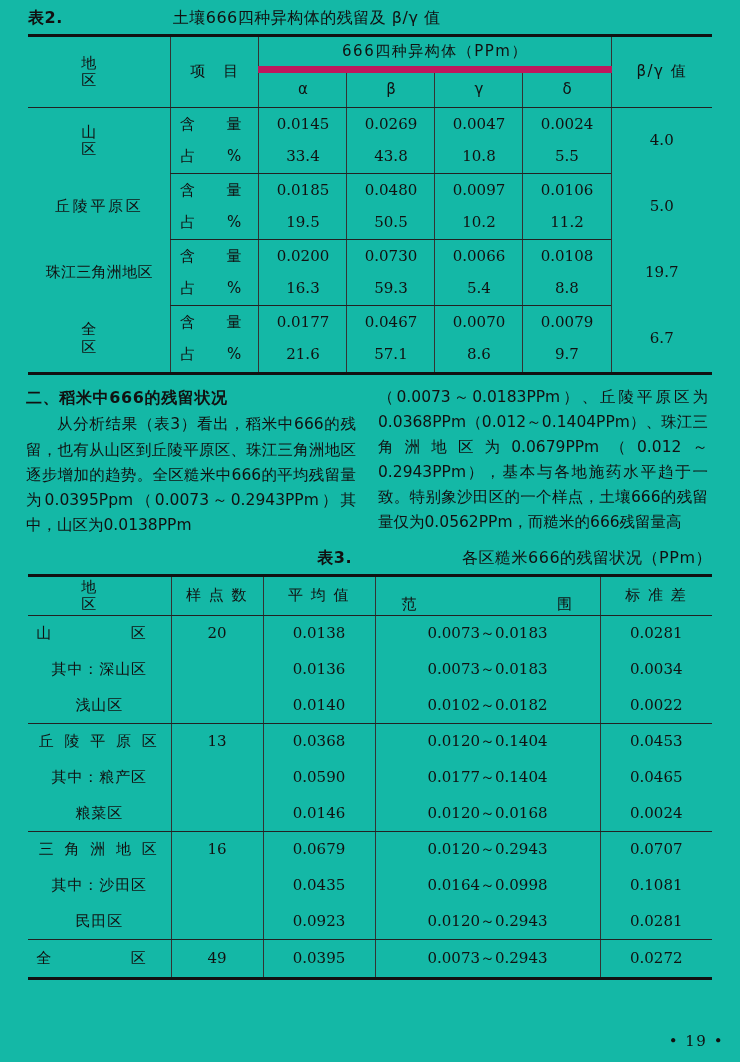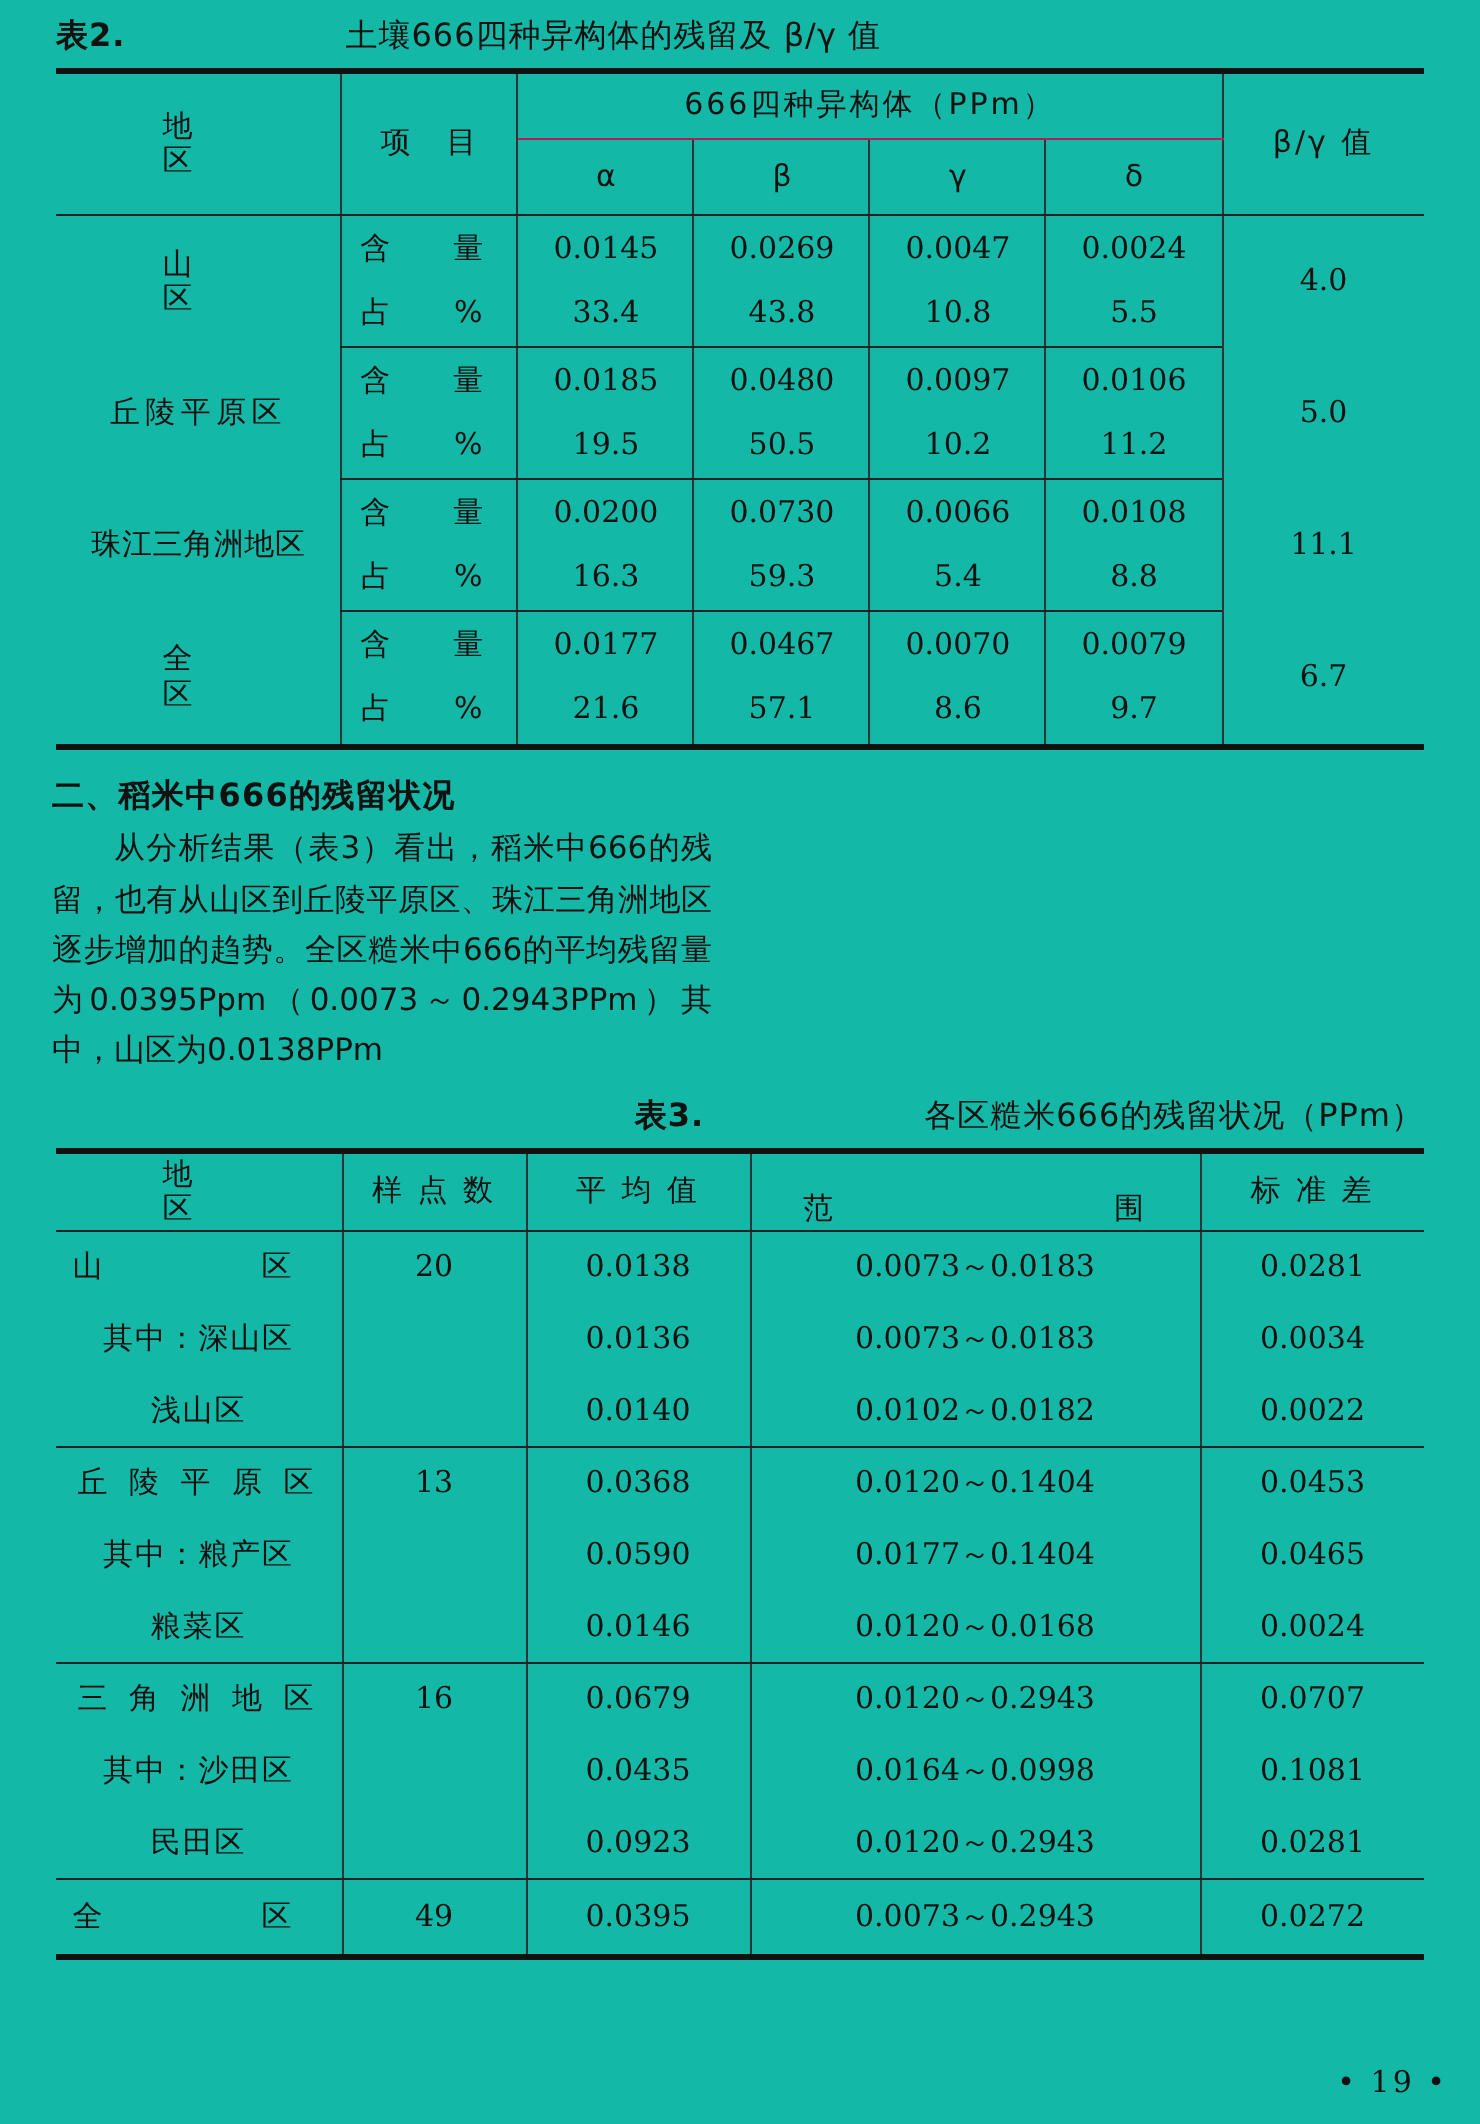--- a/index.html
+++ b/index.html
@@ -52,21 +52,21 @@
   table.doc td, table.doc th {
     font-weight: normal;
     text-align: center;
     vertical-align: middle;
     font-size: 15px;
     padding: 0;
     line-height: 1.15;
   }
   .rule-top { border-top: 3px solid #111; }
   .ln-b { border-bottom: 1.5px solid #222; }
-  .ln-b-thin { border-bottom: 1px solid #be185d; }
+  .ln-b-thin { border-bottom: 7px solid #be185d; }
   .ln-r { border-right: 1.5px solid #333; }
   .ln-l { border-left: 1.5px solid #333; }
   .num { font-family: "DejaVu Serif", "Liberation Serif", serif; font-size: 15px; }
   .hdr-big { font-size: 16px; letter-spacing: 0.1em; }
 
   
   .body-block {
     display: flex;
     gap: 22px;
     padding: 10px 26px 4px 26px;
@@ -174,21 +174,21 @@
         <td class="num ln-b">11.2</td>
       </tr>
 
       <tr style="height:33px;">
         <td rowspan="2" class="region" style="letter-spacing:0.02em;">珠江三角洲地区</td>
         <td class="ln-l ln-r t2-item">含　量</td>
         <td class="num ln-r">0.0200</td>
         <td class="num ln-r">0.0730</td>
         <td class="num ln-r">0.0066</td>
         <td class="num">0.0108</td>
-        <td rowspan="2" class="num ln-l">11.1</td>
+        <td rowspan="2" class="num ln-l">19.7</td>
       </tr>
       <tr style="height:33px;">
         <td class="ln-l ln-r ln-b t2-item">占　%</td>
         <td class="num ln-r ln-b">16.3</td>
         <td class="num ln-r ln-b">59.3</td>
         <td class="num ln-r ln-b">5.4</td>
         <td class="num ln-b">8.8</td>
       </tr>
 
       <tr style="height:33px;">
@@ -208,20 +208,23 @@
         <td class="num">9.7</td>
       </tr>
     </tbody>
   </table>
   <div style="width:684px;margin:0 auto;border-top:3px solid #111;"></div>
 
   <div class="body-block">
     <div class="col">
       <div class="sec-head">二、稻米中666的残留状况</div>
       <div class="para">从分析结果（表3）看出，稻米中666的残留，也有从山区到丘陵平原区、珠江三角洲地区逐步增加的趋势。全区糙米中666的平均残留量为0.0395Ppm（0.0073～0.2943PPm）其中，山区为0.0138PPm</div>
+    </div>
+    <div class="col">
+      <div class="para noindent">（0.0073～0.0183PPm）、丘陵平原区为0.0368PPm（0.012～0.1404PPm）、珠江三角洲地区为0.0679PPm（0.012～0.2943PPm），基本与各地施药水平趋于一致。特别象沙田区的一个样点，土壤666的残留量仅为0.0562PPm，而糙米的666残留量高</div>
     </div>
   </div>
 
   <div class="caption-row" style="padding-top:6px;justify-content:flex-end;">
     <span class="caption-label">表3.</span>
     <span class="caption-title">各区糙米666的残留状况（PPm）</span>
   </div>
 
   <table class="doc rule-top" style="margin-top:5px;">
     <colgroup>

